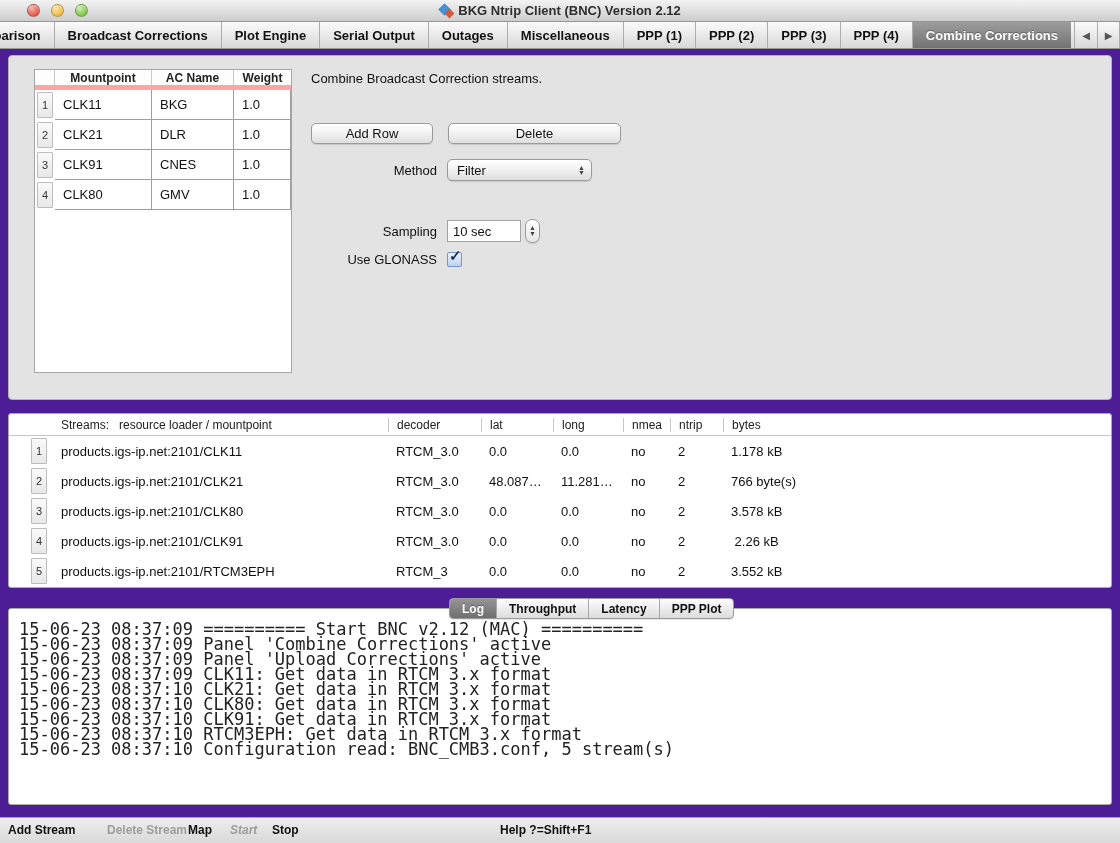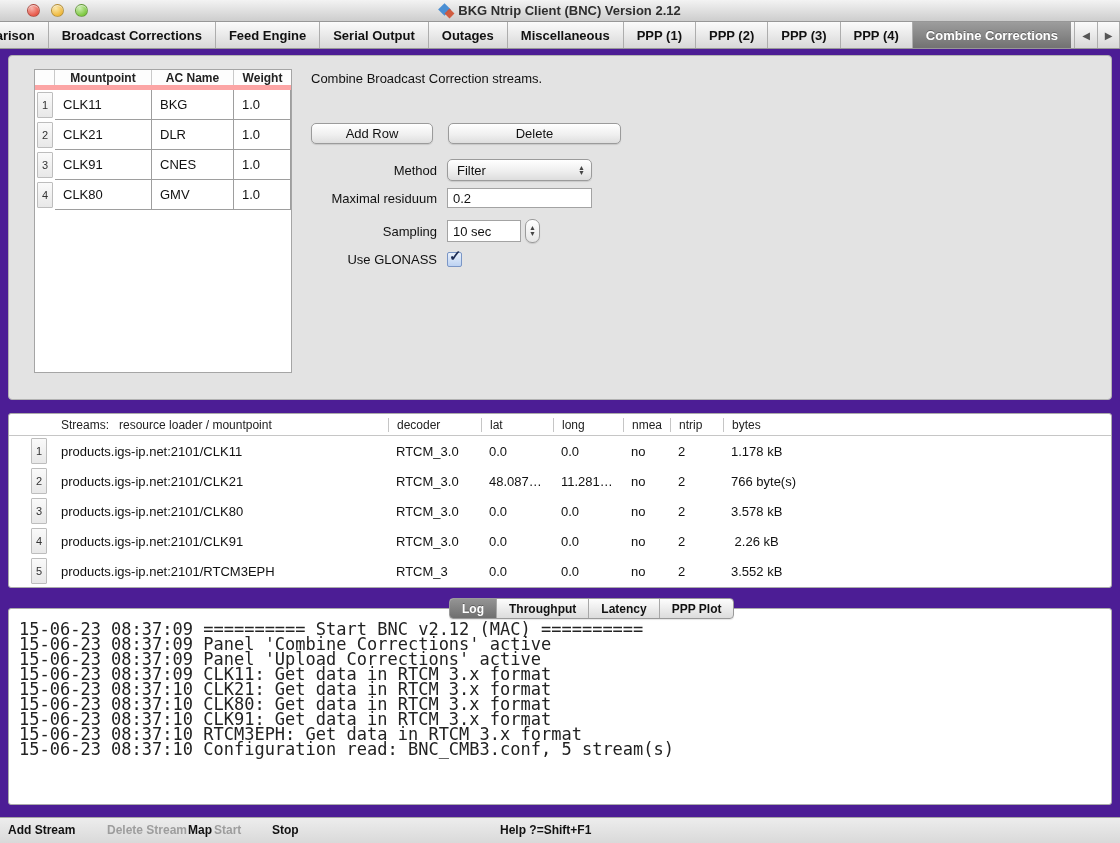--- a/index.html
+++ b/index.html
@@ -110,21 +110,21 @@
   .log-box { position:absolute; left:8px; top:608px; width:1104px; height:197px;
     background:#fff; border:1px solid #ababab; border-radius:3px; padding:13px 10px; }
   .log-line { font-family:"DejaVu Sans Mono", monospace; font-size:17px; line-height:15px;
     color:#222; white-space:pre; }
 
   
   .bottombar { position:absolute; left:0; right:0; bottom:0; height:26px;
     border-top:1px solid #a5a5a5; background:linear-gradient(#ededed,#d9d9d9); }
   .action { position:absolute; top:5px; font-size:12px; font-weight:600; color:#111; cursor:default; }
   .action.disabled { color:#9d9d9d; }
-  .a-add{left:8px;} .a-del{left:107px;} .a-map{left:188px;} .a-start{left:214px;}
+  .a-add{left:8px;} .a-del{left:107px;} .a-map{left:188px;} .a-start{left:230px;font-style:italic;}
   .a-stop{left:272px;} .a-help{left:500px;}
 </style>
 </head>
 <body>
 
 <div class="window">
 
   <div class="titlebar">
     <span class="traffic tl-close"></span>
     <span class="traffic tl-min"></span>
@@ -134,21 +134,21 @@
           <span class="d1"></span>
           <span class="d2"></span>
         </span>
       <span class="title-text">BKG Ntrip Client (BNC) Version 2.12</span>
     </span>
   </div>
 
   <div class="tabbar">
     <div class="tab partial">mparison</div>
     <div class="tab">Broadcast Corrections</div>
-    <div class="tab">Feed Engine</div>
+    <div class="tab">Plot Engine</div>
     <div class="tab">Serial Output</div>
     <div class="tab">Outages</div>
     <div class="tab">Miscellaneous</div>
     <div class="tab">PPP (1)</div>
     <div class="tab">PPP (2)</div>
     <div class="tab">PPP (3)</div>
     <div class="tab">PPP (4)</div>
     <div class="tab selected">Combine Corrections</div>
     <div class="tab-spacer"></div>
     <div class="tab-arrows">
@@ -217,24 +217,20 @@
         <div class="form-label">Method</div>
         <div class="popup">
           <span class="val">Filter</span>
           <span class="spin-glyphs">
             <span>▲</span>
               <span>▼</span>
           </span>
         </div>
       </div>
 
-      <div class="form-row" style="top:117px;">
-        <div class="form-label">Maximal residuum</div>
-        <input class="text-input" value="0.2" style="">
-      </div>
 
       <div class="form-row" style="top:148px;">
         <div class="form-label">Sampling</div>
         <input class="text-input small" value="10 sec" style="">
         <div class="spinner">
           <span>▲</span>
           <span>▼</span>
         </div>
       </div>
 

